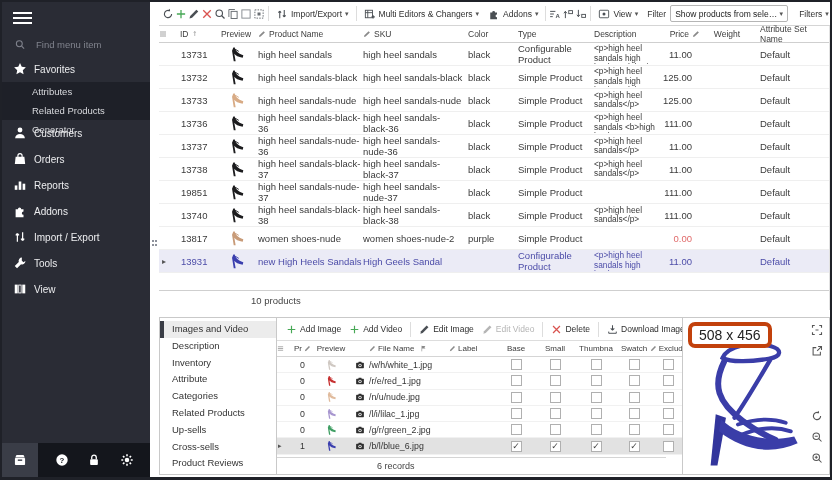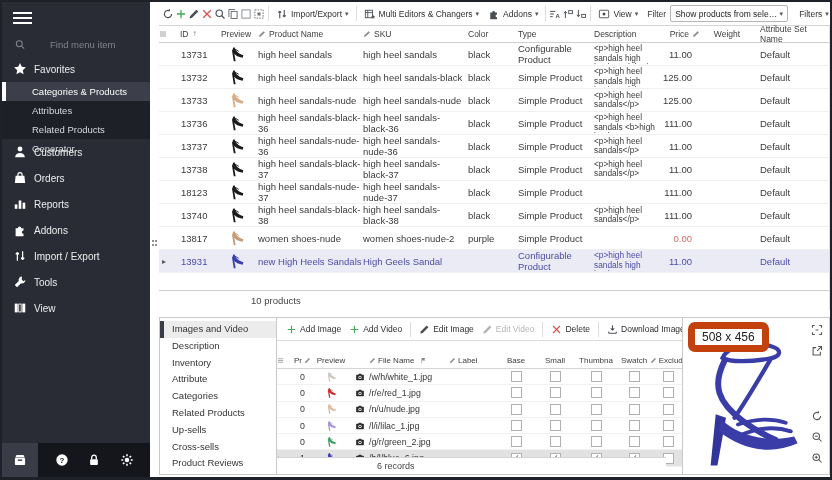--- a/index.html
+++ b/index.html
@@ -4,21 +4,21 @@
 <style>
   html,body{margin:0;padding:0;background:#e9e9e9;font-family:"Liberation Sans","DejaVu Sans",sans-serif;}
   *{box-sizing:border-box;}
   button{background:none;border:none;padding:0;margin:0;font:inherit;color:inherit;cursor:pointer;}
   .app{position:relative;width:832px;height:480px;background:#fff;border:2px solid #1f2128;border-bottom-width:3px;overflow:hidden;}
 
   
   .sidebar{position:absolute;left:0;top:0;bottom:0;width:148px;background:#2a2c35;color:#e6e7ea;overflow:hidden;}
   .sb-burger{position:absolute;left:11px;top:10px;width:19px;height:14px;}
   .sb-burger span{display:block;height:2px;background:#fff;margin-bottom:3px;}
-  .sb-search{position:absolute;top:31px;left:0;right:11px;height:22px;display:flex;align-items:center;padding-left:11px;gap:23px;color:#80838d;font-size:9.5px;}
+  .sb-search{position:absolute;top:31px;left:0;right:11px;height:22px;display:flex;align-items:center;padding-left:11px;gap:9px;color:#80838d;font-size:9.5px;}
   .sb-menu{position:absolute;top:54px;left:0;right:0;}
   .sb-item{display:flex;align-items:center;height:26px;padding-left:11px;gap:7px;font-size:10px;color:#ecedef;}
   .si{width:14px;height:14px;color:#fff;flex:0 0 14px;}
   .sb-sub{background:#1e2028;}
   .sb-subitem{height:19px;line-height:19px;padding-left:30px;font-size:9.5px;color:#d8d9dd;}
   .sb-subitem.active{background:#3c3f49;box-shadow:inset 4px 0 0 #ffffff;color:#fff;}
   .sb-footer{position:absolute;bottom:0;left:0;right:0;height:34px;background:#14161c;display:flex;align-items:center;}
   .sb-tile{width:36px;height:34px;background:#3a3d47;display:flex;align-items:center;justify-content:center;}
   .sb-frest{flex:1;display:flex;justify-content:space-evenly;align-items:center;}
   .sb-fbtn{width:18px;height:18px;display:flex;align-items:center;justify-content:center;color:#fff;}
@@ -66,40 +66,40 @@
   .tabs{position:absolute;left:0;top:0;width:118px;bottom:0;border:1px solid #c9c9c9;background:#fff;padding-top:3px;}
   .tab{height:16.8px;line-height:16.8px;padding-left:12px;font-size:9.5px;color:#333;}
   .tab.active{background:#ececec;box-shadow:inset 4px 0 0 #3a3d46;}
 
   .imgsec{position:absolute;left:118px;right:148px;top:0;bottom:0;border-top:1px solid #c9c9c9;border-bottom:1px solid #c9c9c9;overflow:hidden;}
   .itb{height:23px;display:flex;align-items:center;font-size:8.5px;color:#2e2e2e;border-bottom:1px solid #ddd;padding-left:7px;gap:4px;white-space:nowrap;}
   .itb-btn{display:flex;align-items:center;gap:3px;height:19px;padding:0 2px;}
   .itb-btn.disabled{color:#b5b5b5;}
   .itb .ic{width:11px;height:11px;}
   .igrid-cols{display:grid;grid-template-columns:10px 24px 40px 18px 80px 48px 38px 40px 42px 34px 35px;align-items:center;}
-  .ihead{height:16px;border-bottom:1px solid #d5d5d5;font-size:8px;color:#3c3c3c;margin-top:12px;}
+  .ihead{height:16px;border-bottom:1px solid #d5d5d5;font-size:8px;color:#3c3c3c;}
   .ih{display:flex;align-items:center;gap:2px;overflow:hidden;}
   .ih.cen{justify-content:center;}
   .ih .pcl{width:7px;height:7px;color:#8a8a8a;flex:0 0 7px;}
   .irow{height:16.3px;font-size:8.8px;color:#333;border-bottom:1px solid #f1f1f1;}
   .irow.sel{background:#e2e2e2;}
   .ic-mark{font-size:7px;color:#555;padding-left:1px;}
   .ic-pos{text-align:right;padding-right:6px;}
   .ic-prev{display:flex;justify-content:center;}
   .ishoe{width:12px;height:12px;}
   .ic-cam{display:flex;justify-content:center;color:#2e2e2e;}
   .ic-cam .ic{width:10px;height:10px;}
   .cbcell{display:flex;justify-content:center;}
   .cb{width:11px;height:11px;border:1px solid #b0b0b0;background:#fff;font-size:9px;line-height:9px;text-align:center;color:#444;}
   .cb.on:after{content:"\2713";}
   .ifoot{position:absolute;bottom:0;left:0;right:16px;height:17px;border-top:1px solid #d5d5d5;display:flex;align-items:center;padding-left:100px;font-size:9px;color:#444;background:#fff;}
 
   
   .pv{position:absolute;right:0;top:0;width:148px;bottom:0;border:1px solid #c9c9c9;background:#fff;}
-  .pv-badge{position:absolute;left:5px;top:4px;border:7px solid #c2410c;border-radius:7px;padding:1px 7px;font-size:12px;color:#222;background:#fff;z-index:2;}
+  .pv-badge{position:absolute;left:5px;top:4px;border:4px solid #c2410c;border-radius:7px;padding:1px 7px;font-size:14px;color:#222;background:#fff;z-index:2;}
   .pv-ic{position:absolute;right:4px;width:16px;height:16px;display:flex;align-items:center;justify-content:center;color:#555;z-index:2;}
   .pv-ic .ic{width:12px;height:12px;}
   .bigshoe{position:absolute;left:2px;top:16px;width:128px;height:140px;}
 </style>
 </head>
 <body>
 
 <svg width="0" height="0" style="position:absolute" aria-hidden="true">
 <defs>
 <symbol id="i-menu" viewBox="0 0 16 16">
@@ -273,21 +273,20 @@
       <span>Find menu item</span>
     </div>
     <nav class="sb-menu" id="sb-menu">
         <div class="sb-item">
           <svg class="si">
             <use href="#i-star"></use>
           </svg>
           <span>Favorites</span>
         </div>
         <div class="sb-sub">
-          <div class="sb-subitem active">Categories &amp; Products</div>
           <div class="sb-subitem">Attributes</div>
           <div class="sb-subitem">Related Products Generator</div>
         </div>
         <div class="sb-item">
           <svg class="si">
             <use href="#i-person"></use>
           </svg>
           <span>Customers</span>
         </div>
         <div class="sb-item">
@@ -597,21 +596,21 @@
     <div style="padding-left:5px">black</div>
     <div>Simple Product</div>
     <div class="pc-desc">&lt;p&gt;high heel sandals&lt;/p&gt;</div>
     <div class="pc-price">11.00</div>
     <div></div>
     <div class="pc-attr">Default</div>
   </div>
 
   <div class="pgrid-cols prow">
     <div class="pc-mark"></div>
-    <div class="pc-id">18123</div>
+    <div class="pc-id">19851</div>
     <div class="pc-prev">
               <svg class="shoe" style="color: rgb(28, 28, 30);">
                 <use href="#i-heel"></use>
               </svg>
             </div>
     <div>high heel sandals-nude-37</div>
     <div>high heel sandals-nude-37</div>
     <div style="padding-left:5px">black</div>
     <div>Simple Product</div>
     <div class="pc-desc"></div>

